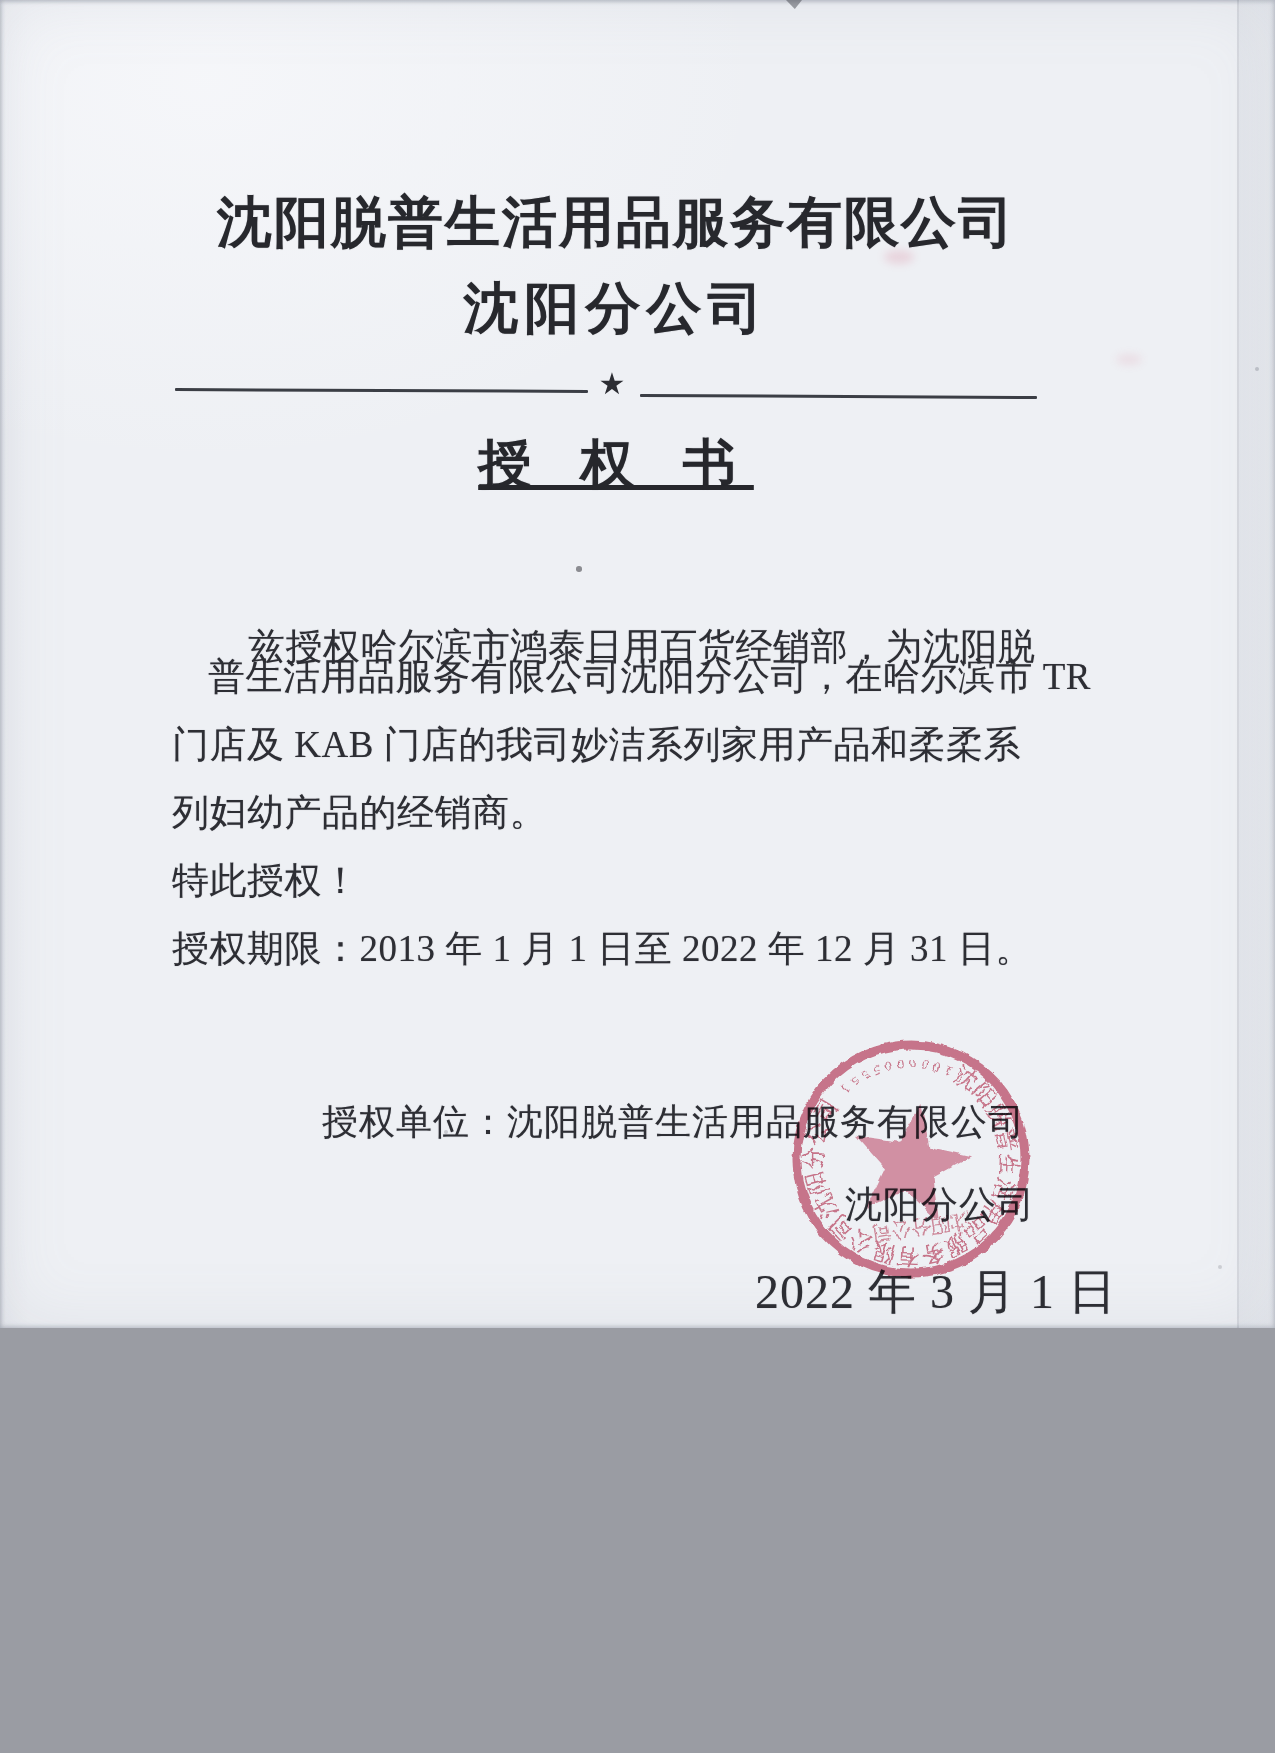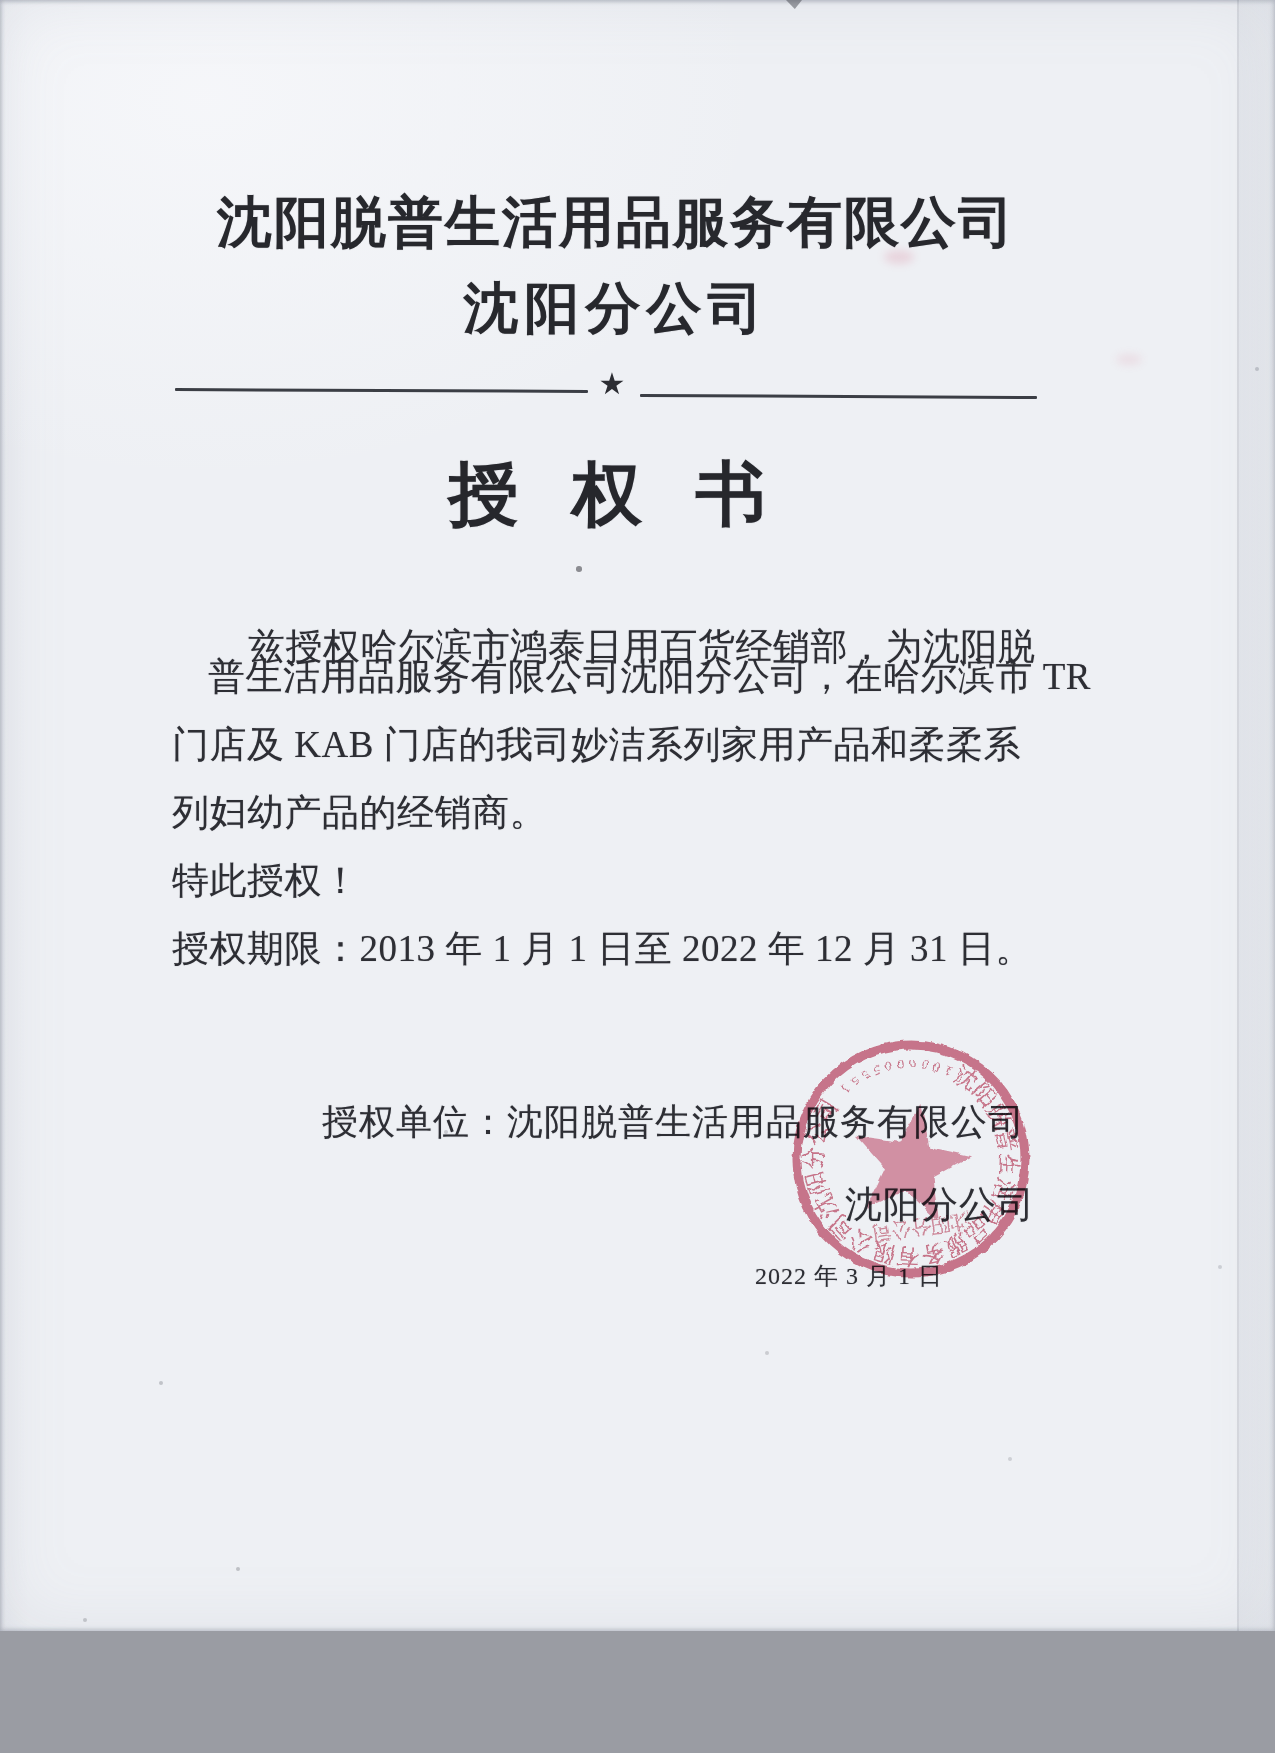--- a/index.html
+++ b/index.html
@@ -1,18 +1,18 @@
 <!DOCTYPE html>
 <html><head>
 <meta charset="utf-8">
 <style>
   html,body{margin:0;padding:0;background:#9a9ca3;}
   .page{
     position:relative;
-    width:1275px;height:1631px;
+    width:1275px;height:1328px;
     margin:0 auto;
     overflow:hidden;
     background:
       radial-gradient(ellipse 900px 620px at 16% 6%, rgba(246,247,250,.9) 0%, rgba(246,247,250,0) 62%),
       linear-gradient(90deg, #e8eaef 0%, #eef0f4 2.2%, #eef0f4 96.8%, #e7e9ee 100%),
       #edeff4;
     box-shadow:
       inset 0 0 70px rgba(140,146,162,.13),
       inset 0 2px 4px rgba(118,124,140,.28),
       inset 2px 0 4px rgba(118,124,140,.16),
@@ -29,28 +29,28 @@
     font-weight:700;color:#27282d;
     white-space:nowrap;
   }
   .company1{top:186px;font-size:55px;letter-spacing:2px;}
   .company2{top:272px;font-size:55px;letter-spacing:6px;}
   .refline{top:338px;font-size:32px;color:#303138;letter-spacing:1px;white-space:nowrap;}
   .rule{height:3px;background:#3b3e45;border-radius:1px;}
   .rule-left{left:175px;top:389px;width:413px;transform:rotate(0.25deg);}
   .rule-right{left:640px;top:395px;width:397px;transform:rotate(0.3deg);}
   .divider-star{left:586px;top:366px;width:52px;text-align:center;font-size:30px;color:#2c2d33;font-family:"DejaVu Sans", sans-serif;}
-  .doc-title{top:448px;font-size:70px;font-weight:700;letter-spacing:18px;color:#26272c;white-space:nowrap;}
+  .doc-title{top:429px;font-size:53px;font-weight:700;letter-spacing:18px;color:#26272c;white-space:nowrap;text-decoration:underline;}
   .bodyline{left:172px;width:900px;font-size:37px;letter-spacing:0.5px;white-space:nowrap;color:#2d2e34;}
   .indent{padding-left:76px;margin-top:38px;}
   .l1{top:584px;} .l2{top:652px;margin-left:36px;} .l3{top:720px;} .l4{top:788px;}
   .l5{top:856px;} .l6{top:924px;}
   .sig1{left:322px;top:1098px;font-size:36px;letter-spacing:1px;white-space:nowrap;}
   .sig2{left:845px;top:1180px;font-size:37px;letter-spacing:1px;white-space:nowrap;}
-  .sigdate{left:755px;top:1260px;font-size:24px;letter-spacing:1px;white-space:nowrap;}
+  .sigdate{left:755px;top:1260px;font-size:48px;letter-spacing:1px;white-space:nowrap;}
   .seal{
     left:761px;top:1009px;width:300px;height:300px;
     mix-blend-mode:multiply;opacity:.93;
     filter:blur(.3px);
   }
   
   .dust{left:0;top:0;width:2px;height:2px;border-radius:50%;
     box-shadow:
       578px 568px 0 2px rgba(58,59,64,.55),
       160px 1382px 0 1px rgba(90,92,100,.30),

